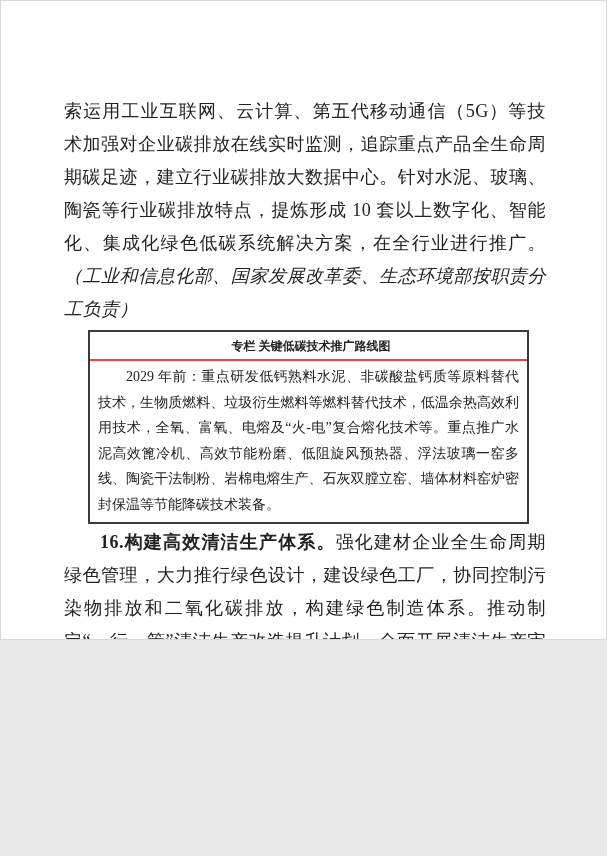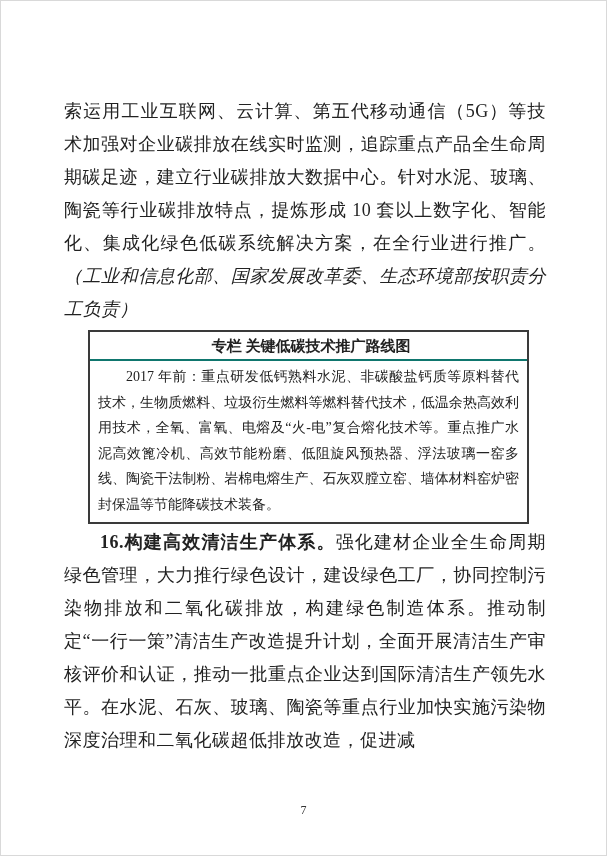--- a/index.html
+++ b/index.html
@@ -3,21 +3,21 @@
 <meta charset="utf-8">
 <style>
   html, body {
     margin: 0;
     padding: 0;
     background: #e8e8e8;
   }
   .page {
     position: relative;
     width: 607px;
-    height: 856px;
+    height: 640px;
     margin: 0 auto;
     background: #ffffff;
     box-sizing: border-box;
     border: 1px solid #d9d9d9;
     font-family: "Liberation Serif", "DejaVu Serif", serif;
     color: #222222;
     overflow: hidden;
   }
   .content {
     position: absolute;
@@ -35,24 +35,24 @@
   .attribution {
     font-style: italic;
   }
   .callout {
     box-sizing: border-box;
     margin: 4px 17px 0 24px;
     border: 2px solid #3a3a3a;
   }
   .callout-title {
     padding: 4px 1px 3px 6px;
-    border-bottom: 2px solid #0f766e;
+    border-bottom: 2px solid #ef4444;
     text-align: center;
     font-weight: bold;
-    font-size: 15px;
+    font-size: 12px;
     line-height: 20px;
   }
   .callout-body {
     padding: 3px 8px 5px 8px;
   }
   .callout-para {
     margin: 0;
     font-size: 14px;
     line-height: 25.5px;
     text-align: justify;
@@ -91,21 +91,21 @@
 <body>
 
 <div class="page">
   <div class="content">
 
     <p class="body-para"><span>索运用工业互联网、云计算、第五代移动通信（5G）等技术加强对企业碳排放在线实时监测，追踪重点产品全生命周期碳足迹，建立行业碳排放大数据中心。针对水泥、玻璃、陶瓷等行业碳排放特点，提炼形成 10 套以上数字化、智能化、集成化绿色低碳系统解决方案，在全行业进行推广。</span><span class="attribution">（工业和信息化部、国家发展改革委、生态环境部按职责分工负责）</span></p>
 
     <div class="callout">
       <div class="callout-title">专栏  关键低碳技术推广路线图</div>
       <div class="callout-body">
-        <p class="callout-para"><span>2017 年前：</span><span>重点研发低钙熟料水泥、非碳酸盐钙质等原料替代技术，生物质燃料、垃圾衍生燃料等燃料替代技术，低温余热高效利用技术，全氧、富氧、电熔及“火-电”复合熔化技术等。重点推广水泥高效篦冷机、高效节能粉磨、低阻旋风预热器、浮法玻璃一窑多线、陶瓷干法制粉、岩棉电熔生产、石灰双膛立窑、墙体材料窑炉密封保温等节能降碳技术装备。</span></p>
+        <p class="callout-para"><span>2029 年前：</span><span>重点研发低钙熟料水泥、非碳酸盐钙质等原料替代技术，生物质燃料、垃圾衍生燃料等燃料替代技术，低温余热高效利用技术，全氧、富氧、电熔及“火-电”复合熔化技术等。重点推广水泥高效篦冷机、高效节能粉磨、低阻旋风预热器、浮法玻璃一窑多线、陶瓷干法制粉、岩棉电熔生产、石灰双膛立窑、墙体材料窑炉密封保温等节能降碳技术装备。</span></p>
       </div>
     </div>
 
 
     <p class="item-para"><span class="item-title">16.构建高效清洁生产体系。</span><span>强化建材企业全生命周期绿色管理，大力推行绿色设计，建设绿色工厂，协同控制污染物排放和二氧化碳排放，构建绿色制造体系。推动制定“一行一策”清洁生产改造提升计划，全面开展清洁生产审核评价和认证，推动一批重点企业达到国际清洁生产领先水平。在水泥、石灰、玻璃、陶瓷等重点行业加快实施污染物深度治理和二氧化碳超低排放改造，促进减</span></p>
 
   </div>
 
   <div class="page-number">7</div>
 </div>

